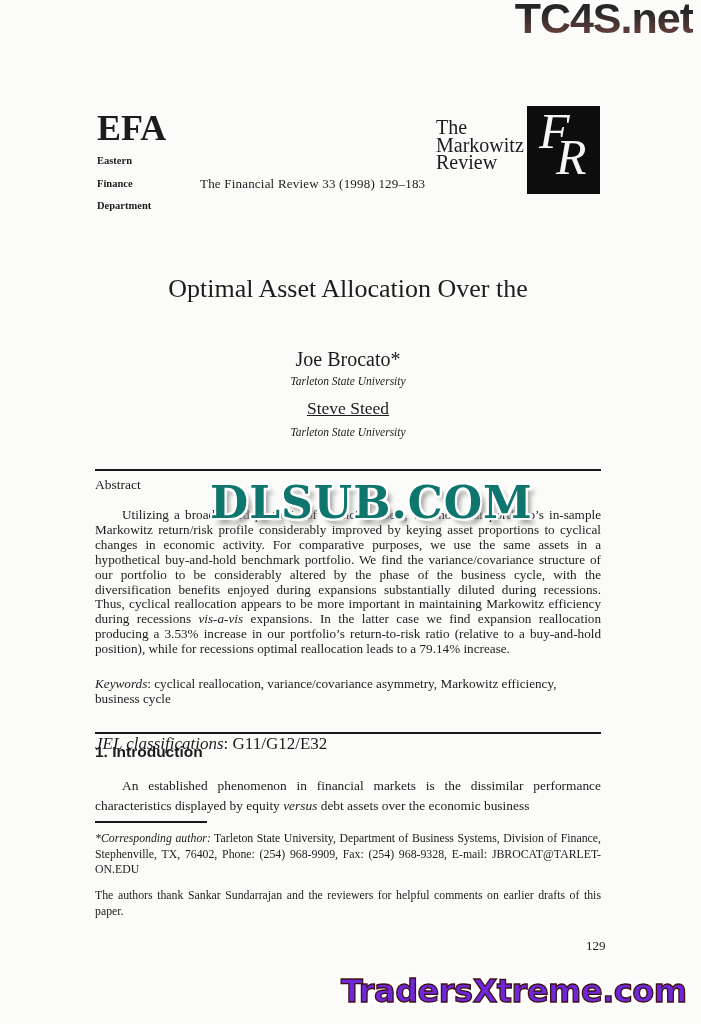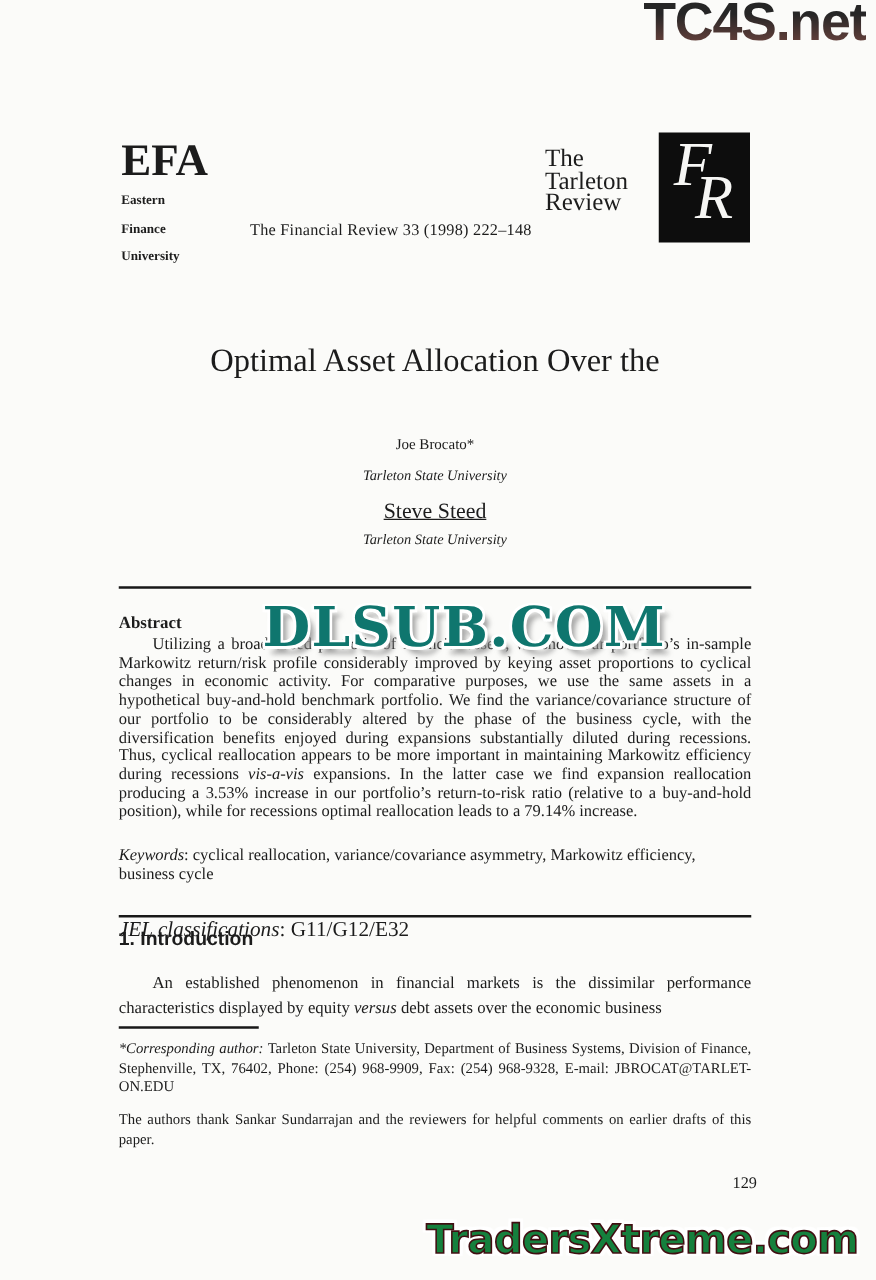--- a/index.html
+++ b/index.html
@@ -46,33 +46,33 @@
     position:absolute; color:#f6f6f4;
     font-family:"Liberation Serif", serif; font-style:italic;
     font-size:50px; line-height:50px;
   }
   .fr-f { left:12px; top:0px; }
   .fr-r { left:29px; top:26px; }
 
   
   .col { left:95px; width:506px; }
   .title { top:272px; text-align:center; font-weight:normal; font-size:26px; line-height:33px; }
-  .author-name-1 { top:348px; text-align:center; font-size:12px; }
+  .author-name-1 { top:348px; text-align:center; font-size:20px; }
   .author-affil-1 { top:375px; text-align:center; font-style:italic; font-size:11.5px; }
   .author-name-2 { top:398px; text-align:center; font-size:17.5px;text-decoration:underline; }
   .author-affil-2 { top:426px; text-align:center; font-style:italic; font-size:11.5px; }
 
   
   .rule { height:2px; background:#181818; }
   .rule-1 { top:469px; }
   .rule-2 { top:732px; }
   .fn-rule { top:821px; width:112px !important; }
 
   
-  .abstract-heading { top:490px; font-weight:bold; font-size:13.5px; }
+  .abstract-heading { top:477px; font-weight:normal; font-size:13.5px; }
   .abstract-para {
     top:508px; font-size:13.2px; line-height:14.9px;
     text-align:justify; text-indent:27px;
   }
   .keywords { top:676px; font-size:13.2px; line-height:15px; }
   .jel { top:736px; font-size:17px; line-height:15px;font-family:Liberation Serif, serif; }
 
   
   .intro-heading {
     top:743px; font-family:"Liberation Sans", sans-serif;
@@ -100,46 +100,46 @@
       -2px -2px 0 #ffffff, 2px -2px 0 #ffffff, -2px 2px 0 #ffffff, 2px 2px 0 #ffffff,
       -2px 0 0 #ffffff, 2px 0 0 #ffffff, 0 -2px 0 #ffffff, 0 2px 0 #ffffff,
       5px 6px 4px rgba(140,140,140,0.75);
   }
 
   
   .traders {
     top:972px; left:341px;
     font-family:"DejaVu Sans", sans-serif; font-weight:bold;
     font-size:32px; letter-spacing:-0.5px;
-    color:#15803d;
+    color:#6d28d9;
     -webkit-text-stroke:1.3px #400e11;
     text-shadow:
       -3px -3px 1px #ffffff, 3px -3px 1px #ffffff, -3px 3px 1px #ffffff, 3px 3px 1px #ffffff,
       -3px 0 1px #ffffff, 3px 0 1px #ffffff, 0 -3px 1px #ffffff, 0 3px 1px #ffffff;
   }
 
   i { font-style:italic; }
 </style>
 </head>
 <body>
 
 <div class="abs tc4s">TC4S.net</div>
 
 <div class="abs efa-block">
   <div class="efa-acronym">EFA</div>
   <div class="efa-sub">Eastern</div>
   <div class="efa-sub">Finance</div>
-  <div class="efa-sub">University</div>
+  <div class="efa-sub">Department</div>
 </div>
 
-<div class="abs journal-line">The Financial Review 33 (1998) 222–148</div>
+<div class="abs journal-line">The Financial Review 33 (1998) 129–183</div>
 
 <div class="abs journal-name">
   <div>The</div>
-  <div>Tarleton</div>
+  <div>Markowitz</div>
   <div>Review</div>
 </div>
 
 <div class="abs fr-box">
   <span class="fr-f">F</span>
   <span class="fr-r">R</span>
 </div>
 
 <div class="abs col title">
   <div>Optimal Asset Allocation Over the</div>

